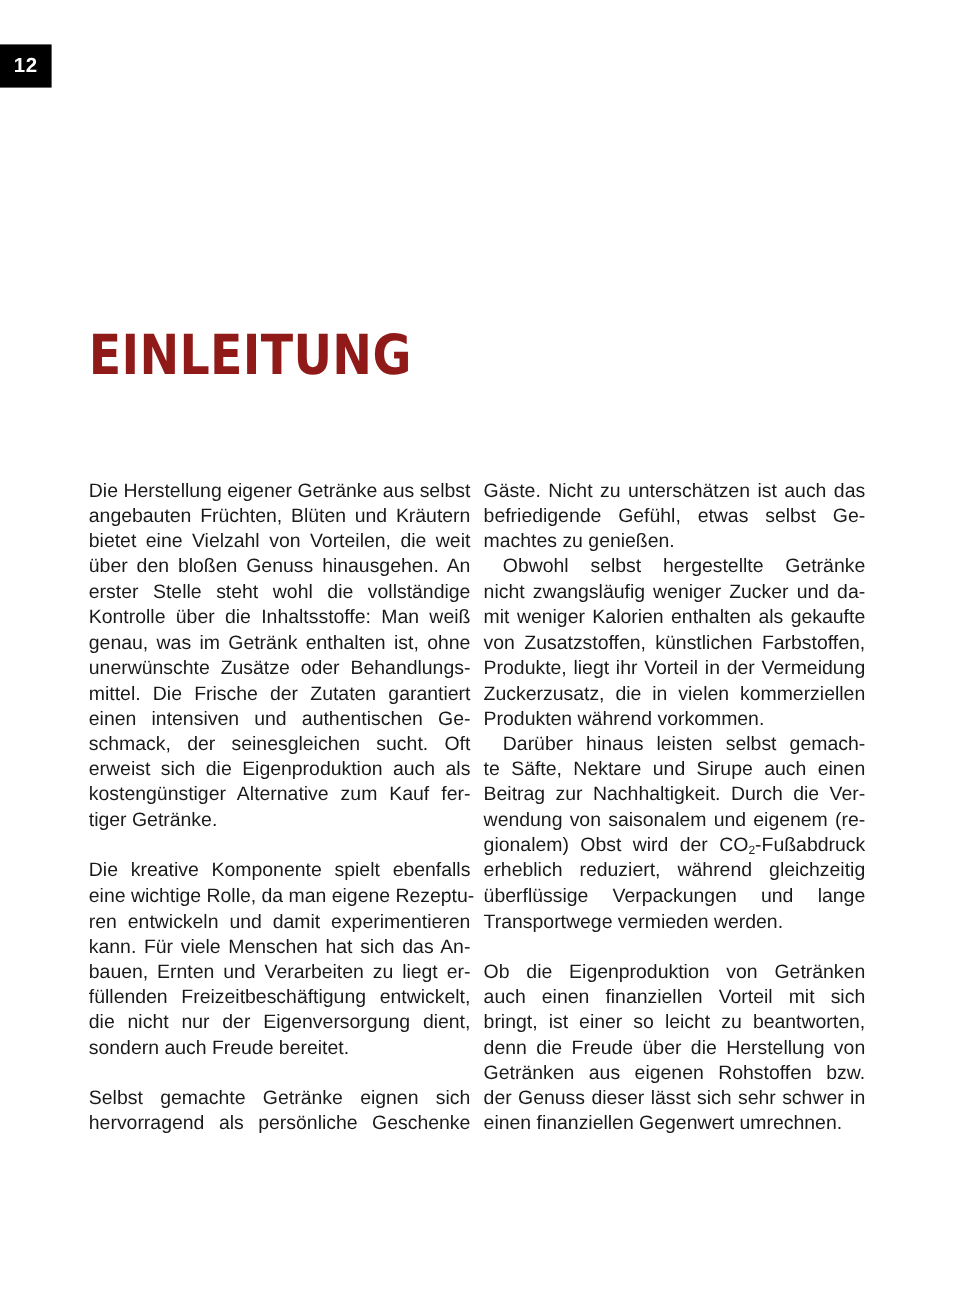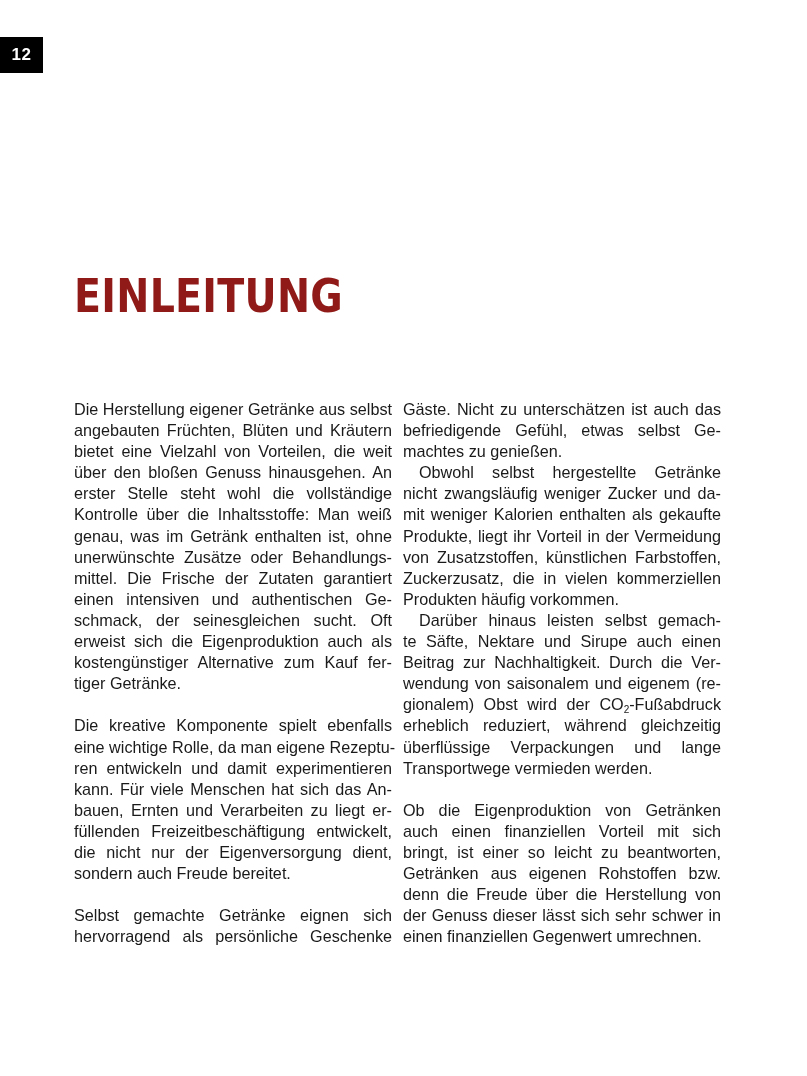--- a/index.html
+++ b/index.html
@@ -125,38 +125,38 @@
 <div class="column col-right">
   <p class="para">
     <span class="ln">Gäste. Nicht zu unterschätzen ist auch das</span>
     <span class="ln">befriedigende Gefühl, etwas selbst Ge-</span>
     <span class="ln last">machtes zu genießen.</span>
   </p>
   <p class="para indent">
     <span class="ln first">Obwohl selbst hergestellte Getränke</span>
     <span class="ln">nicht zwangsläufig weniger Zucker und da-</span>
     <span class="ln">mit weniger Kalorien enthalten als gekaufte</span>
+    <span class="ln">von Zusatzstoffen, künstlichen Farbstoffen,</span>
     <span class="ln">Produkte, liegt ihr Vorteil in der Vermeidung</span>
-    <span class="ln">von Zusatzstoffen, künstlichen Farbstoffen,</span>
     <span class="ln">Zuckerzusatz, die in vielen kommerziellen</span>
-    <span class="ln last">Produkten häufig vorkommen.</span>
+    <span class="ln last">Produkten während vorkommen.</span>
   </p>
   <p class="para indent">
     <span class="ln first">Darüber hinaus leisten selbst gemach-</span>
     <span class="ln">te Säfte, Nektare und Sirupe auch einen</span>
     <span class="ln">Beitrag zur Nachhaltigkeit. Durch die Ver-</span>
     <span class="ln">wendung von saisonalem und eigenem (re-</span>
     <span class="ln"><span>gionalem) Obst wird der CO</span><sub class="co2">2</sub><span>-Fußabdruck</span></span>
     <span class="ln">erheblich reduziert, während gleichzeitig</span>
     <span class="ln">überflüssige Verpackungen und lange</span>
     <span class="ln last">Transportwege vermieden werden.</span>
   </p>
   <div class="gap"></div>
   <p class="para">
     <span class="ln">Ob die Eigenproduktion von Getränken</span>
     <span class="ln">auch einen finanziellen Vorteil mit sich</span>
     <span class="ln">bringt, ist einer so leicht zu beantworten,</span>
+    <span class="ln">denn die Freude über die Herstellung von</span>
     <span class="ln">Getränken aus eigenen Rohstoffen bzw.</span>
-    <span class="ln">denn die Freude über die Herstellung von</span>
     <span class="ln">der Genuss dieser lässt sich sehr schwer in</span>
     <span class="ln last">einen finanziellen Gegenwert umrechnen.</span>
   </p>
 </div>
 
 </body></html>

